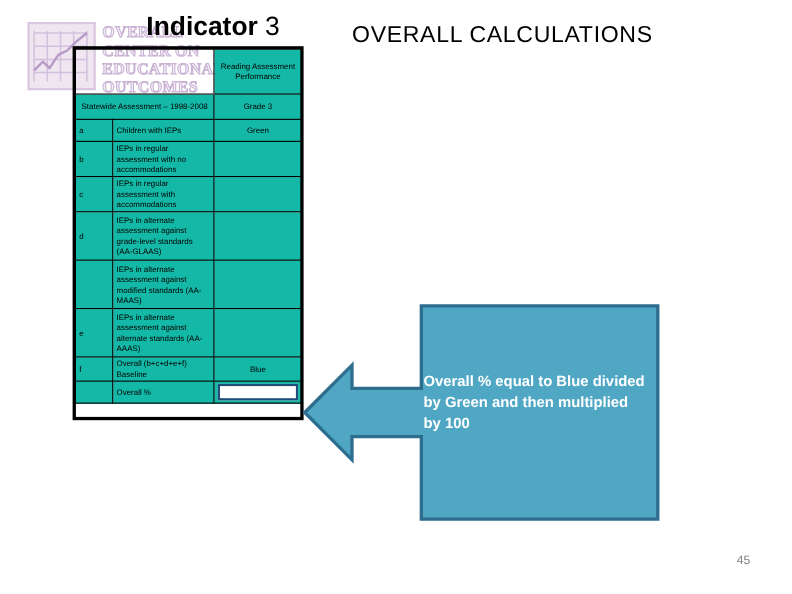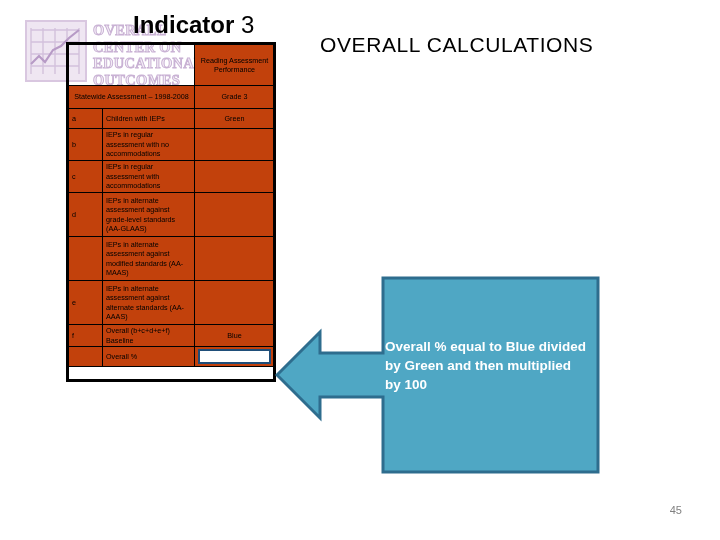--- a/index.html
+++ b/index.html
@@ -66,21 +66,21 @@
     font-size: 24px;
     color: #000;
     white-space: nowrap;
   }
   #indicator-title .strong { font-weight: bold; }
   #indicator-title .num { font-weight: normal; }
 
   #overall-title {
     position: absolute;
     left: 320px;
-    top: 33px;
+    top: 20px;
     font-size: 21px;
     letter-spacing: 0.6px;
     color: #000;
     white-space: nowrap;
   }
 
   
   #ind-table {
     position: absolute;
     left: 68px;
@@ -90,21 +90,21 @@
     table-layout: fixed;
     background: transparent;
   }
   #ind-table td {
     border: 1px solid #000;
     font-size: 7.2px;
     line-height: 9.4px;
     color: #000;
     padding: 1px 3px;
     vertical-align: middle;
-    background: #c2410c;
+    background: #14b8a6;
   }
   #ind-table .col-letter { width: 34px; }
   #ind-table .col-desc   { width: 92px; }
   #ind-table .col-val    { width: 80px; }
   .cell-head {
     text-align: center;
     font-size: 7.4px;
     line-height: 10px;
   }
   .cell-letter { font-size: 7px; }

